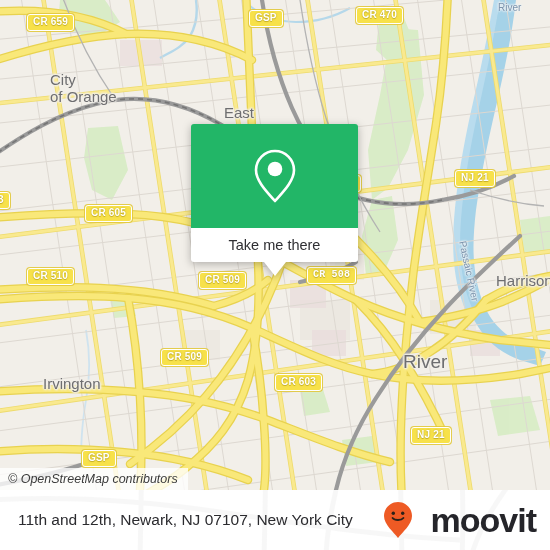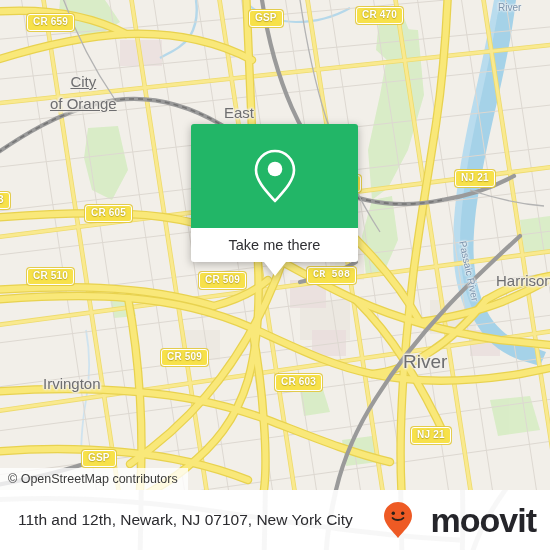--- a/index.html
+++ b/index.html
@@ -39,35 +39,36 @@
     position:absolute;
     color:#6e6e70;
     white-space:nowrap;
     text-shadow:
        1px 0 2px #f2efe9, -1px 0 2px #f2efe9,
        0 1px 2px #f2efe9, 0 -1px 2px #f2efe9,
        1px 1px 2px #f2efe9, -1px -1px 2px #f2efe9;
   }
   .place.big{font-size:19px;}
   .place.mid{font-size:15px;}
-  .place.two{line-height:22px;text-align:center;text-decoration:underline;}
+  .place.two{line-height:17px;text-align:left;}
   .water-label{
     position:absolute;color:#7c94ad;font-size:10px;white-space:nowrap;
     text-shadow:1px 0 2px #eef2f4,-1px 0 2px #eef2f4,0 1px 2px #eef2f4,0 -1px 2px #eef2f4;
   }
   .water-label.vert{transform:rotate(78deg);transform-origin:left top;}
 
   
   .attribution{
     position:absolute;left:0;bottom:0;height:22px;
     display:flex;align-items:center;
     padding:0 12px 0 8px;
     background:rgba(255,255,255,.78);
     color:#3b3b3b;font-size:12.5px;white-space:nowrap;
     padding-right:10px;
+    font-style:italic;
   }
 
   
   .popup{
     position:absolute;left:191px;top:124px;width:167px;
     filter:drop-shadow(0 2px 4px rgba(0,0,0,.28));
   }
   .popup-head{
     height:104px;background:#22b667;
     border-radius:3px 3px 0 0;

